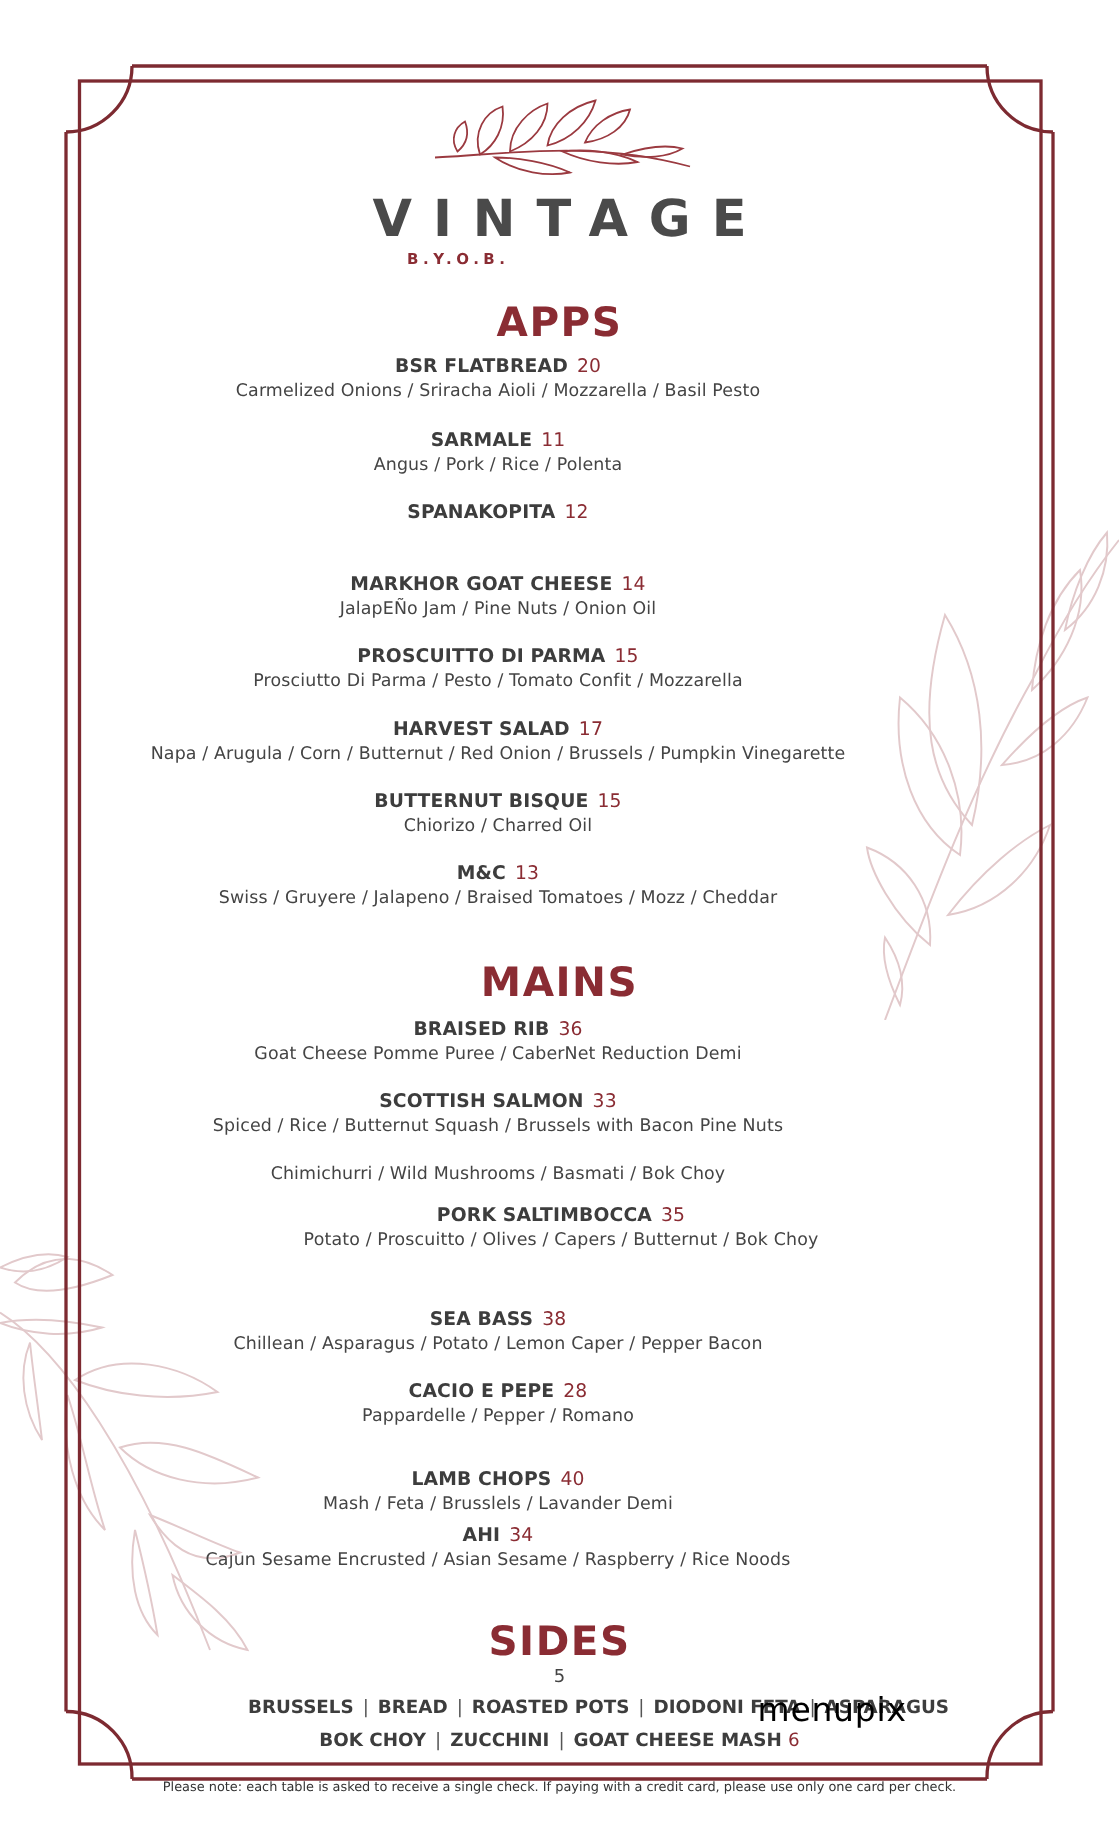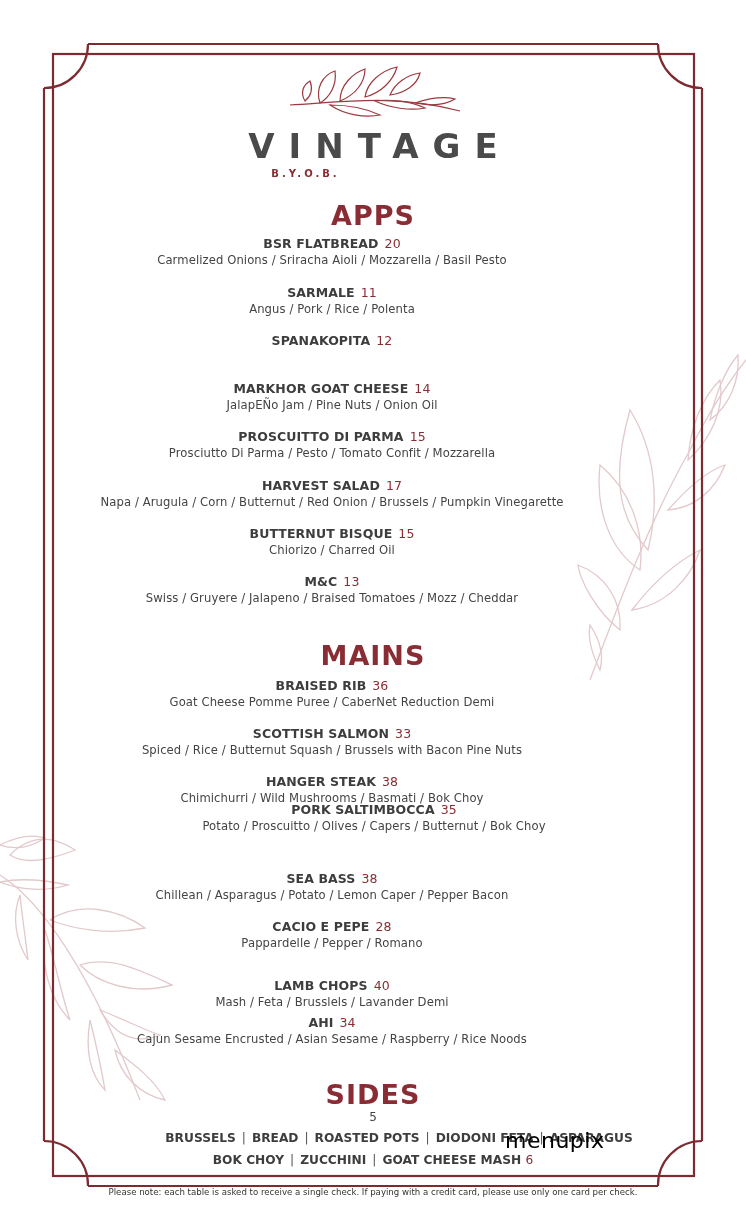--- a/index.html
+++ b/index.html
@@ -153,21 +153,20 @@
 
 <div class="item" style="top:678px;">
   <div class="item-name"><span>BRAISED RIB</span><span class="item-price">36</span></div>
   <div class="item-desc">Goat Cheese Pomme Puree / CaberNet Reduction Demi</div>
 </div>
 <div class="item" style="top:726px;">
   <div class="item-name"><span>SCOTTISH SALMON</span><span class="item-price">33</span></div>
   <div class="item-desc">Spiced / Rice / Butternut Squash / Brussels with Bacon Pine Nuts</div>
 </div>
 <div class="item" style="top:774px;">
-  <div class="item-name"><span>HANGER STEAK</span><span class="item-price">38</span></div>
   <div class="item-desc">Chimichurri / Wild Mushrooms / Basmati / Bok Choy</div>
 </div>
 <div class="item" style="top:802px;padding-left:42px;">
   <div class="item-name"><span>PORK SALTIMBOCCA</span><span class="item-price">35</span></div>
   <div class="item-desc">Potato / Proscuitto / Olives / Capers / Butternut / Bok Choy</div>
 </div>
 <div class="item" style="top:871px;">
   <div class="item-name"><span>SEA BASS</span><span class="item-price">38</span></div>
   <div class="item-desc">Chillean / Asparagus / Potato / Lemon Caper / Pepper Bacon</div>
 </div>

